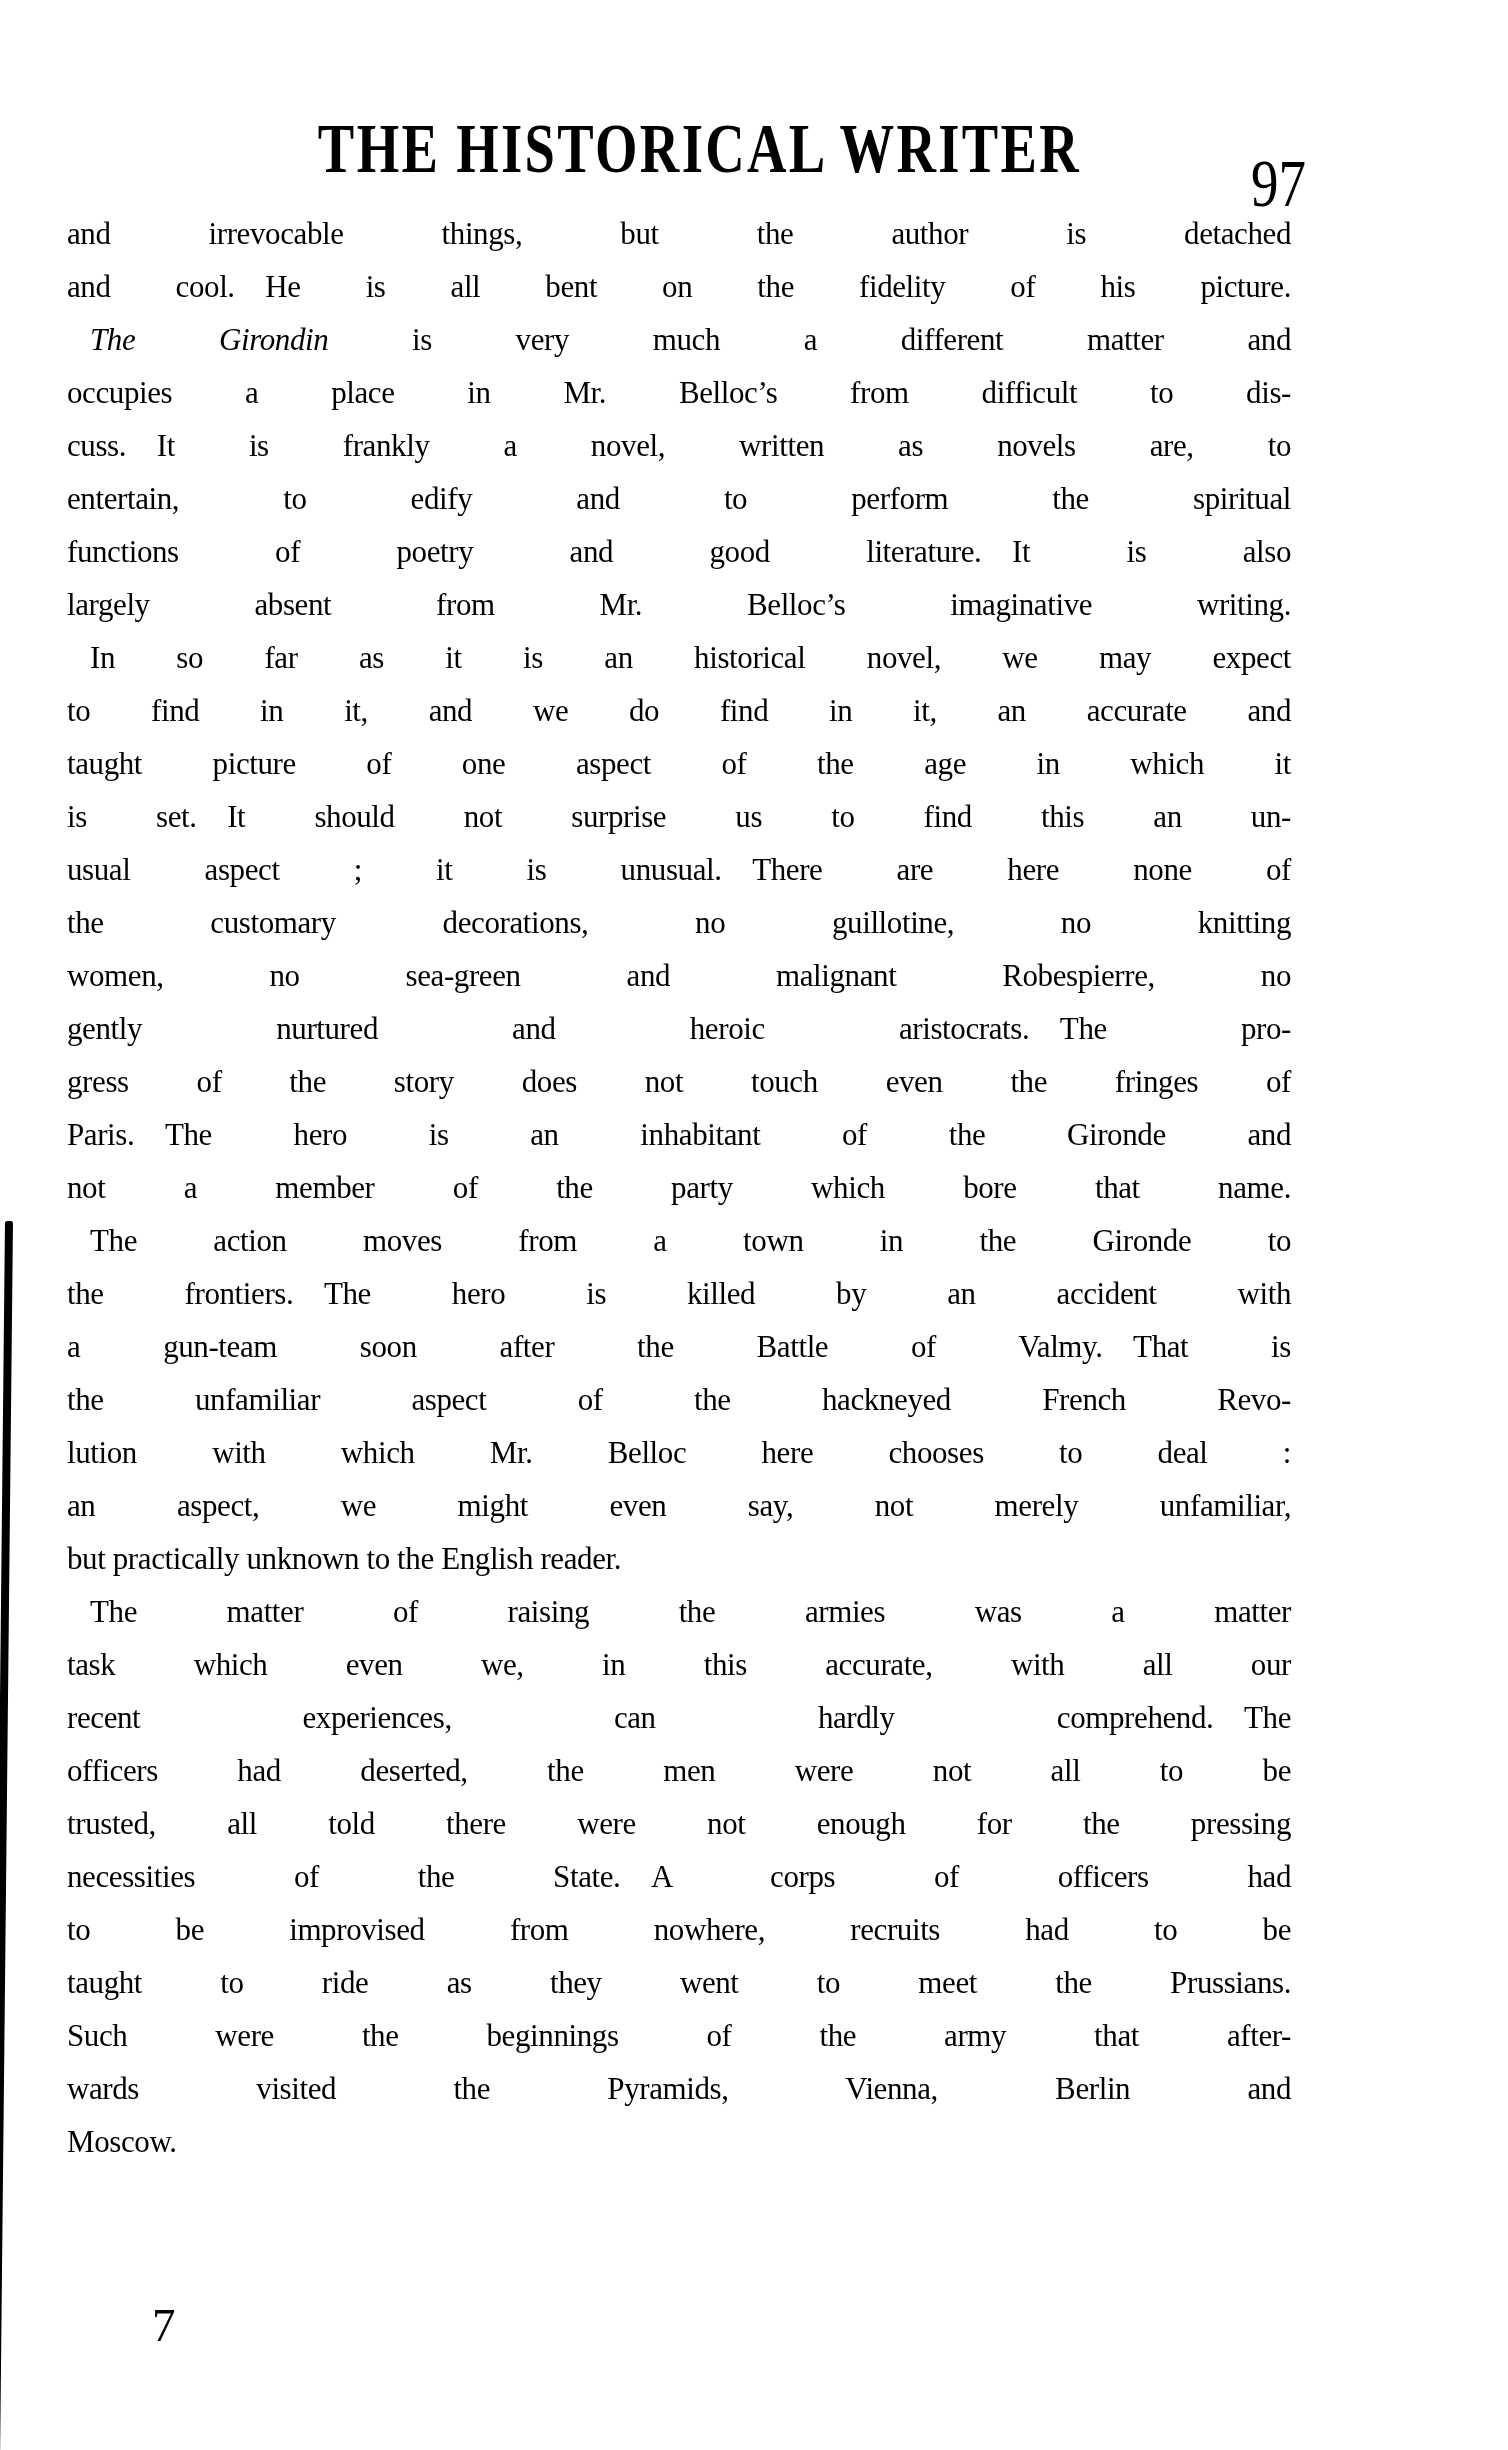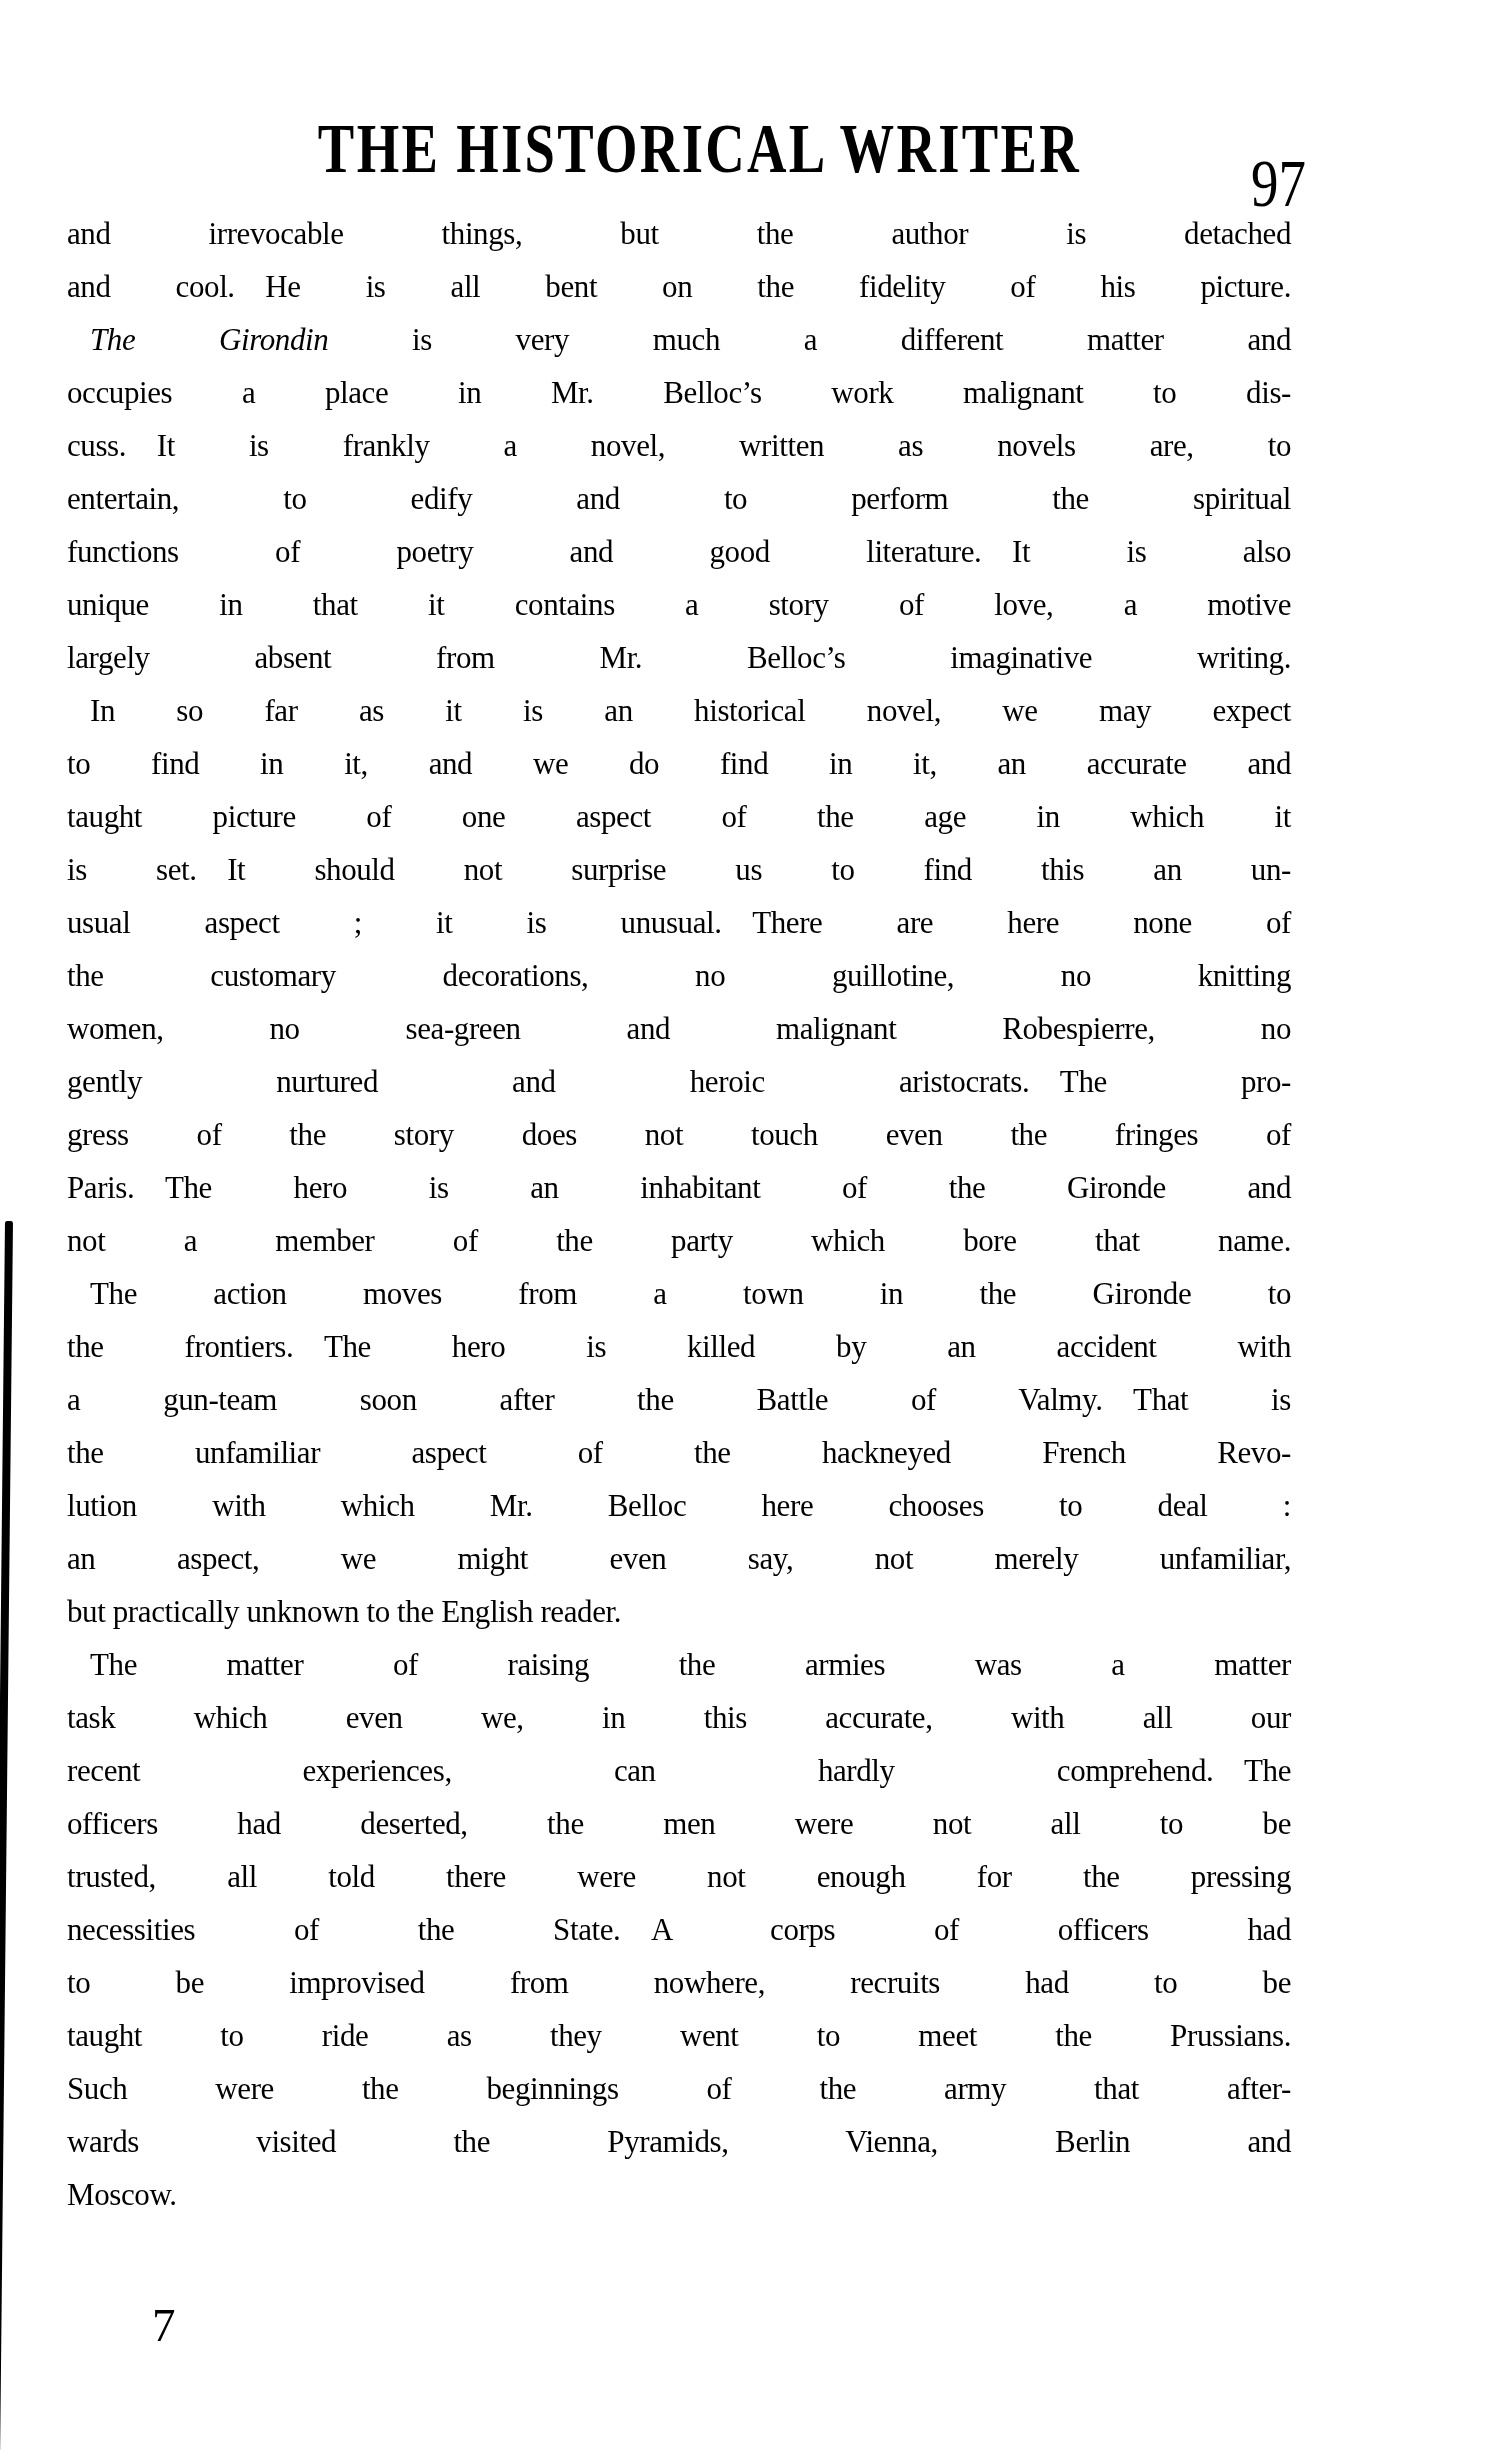--- a/index.html
+++ b/index.html
@@ -85,25 +85,24 @@
 </head>
 <body>
 
 <div class="page">
   <div class="running-title">THE HISTORICAL WRITER</div>
   <div class="page-number">97</div>
   <div class="page-body">
       <div class="line"><span>and irrevocable things, but the author is detached</span></div>
       <div class="line"><span>and cool. He is all bent on the fidelity of his picture.</span></div>
       <div class="line indent"><span class="it">The Girondin</span><span> is very much a different matter and</span></div>
-      <div class="line"><span>occupies a place in Mr. Belloc’s work malignant to dis-</span></div>
+      <div class="line"><span>occupies a place in Mr. Belloc’s from difficult to dis-</span></div>
       <div class="line"><span>cuss. It is frankly a novel, written as novels are, to</span></div>
       <div class="line"><span>entertain, to edify and to perform the spiritual</span></div>
       <div class="line"><span>functions of poetry and good literature. It is also</span></div>
-      <div class="line"><span>unique in that it contains a story of love, a motive</span></div>
       <div class="line"><span>largely absent from Mr. Belloc’s imaginative writing.</span></div>
       <div class="line indent"><span>In so far as it is an historical novel, we may expect</span></div>
       <div class="line"><span>to find in it, and we do find in it, an accurate and</span></div>
       <div class="line"><span>taught picture of one aspect of the age in which it</span></div>
       <div class="line"><span>is set. It should not surprise us to find this an un-</span></div>
       <div class="line"><span>usual aspect ; it is unusual. There are here none of</span></div>
       <div class="line"><span>the customary decorations, no guillotine, no knitting</span></div>
       <div class="line"><span>women, no sea-green and malignant Robespierre, no</span></div>
       <div class="line"><span>gently nurtured and heroic aristocrats. The pro-</span></div>
       <div class="line"><span>gress of the story does not touch even the fringes of</span></div>

